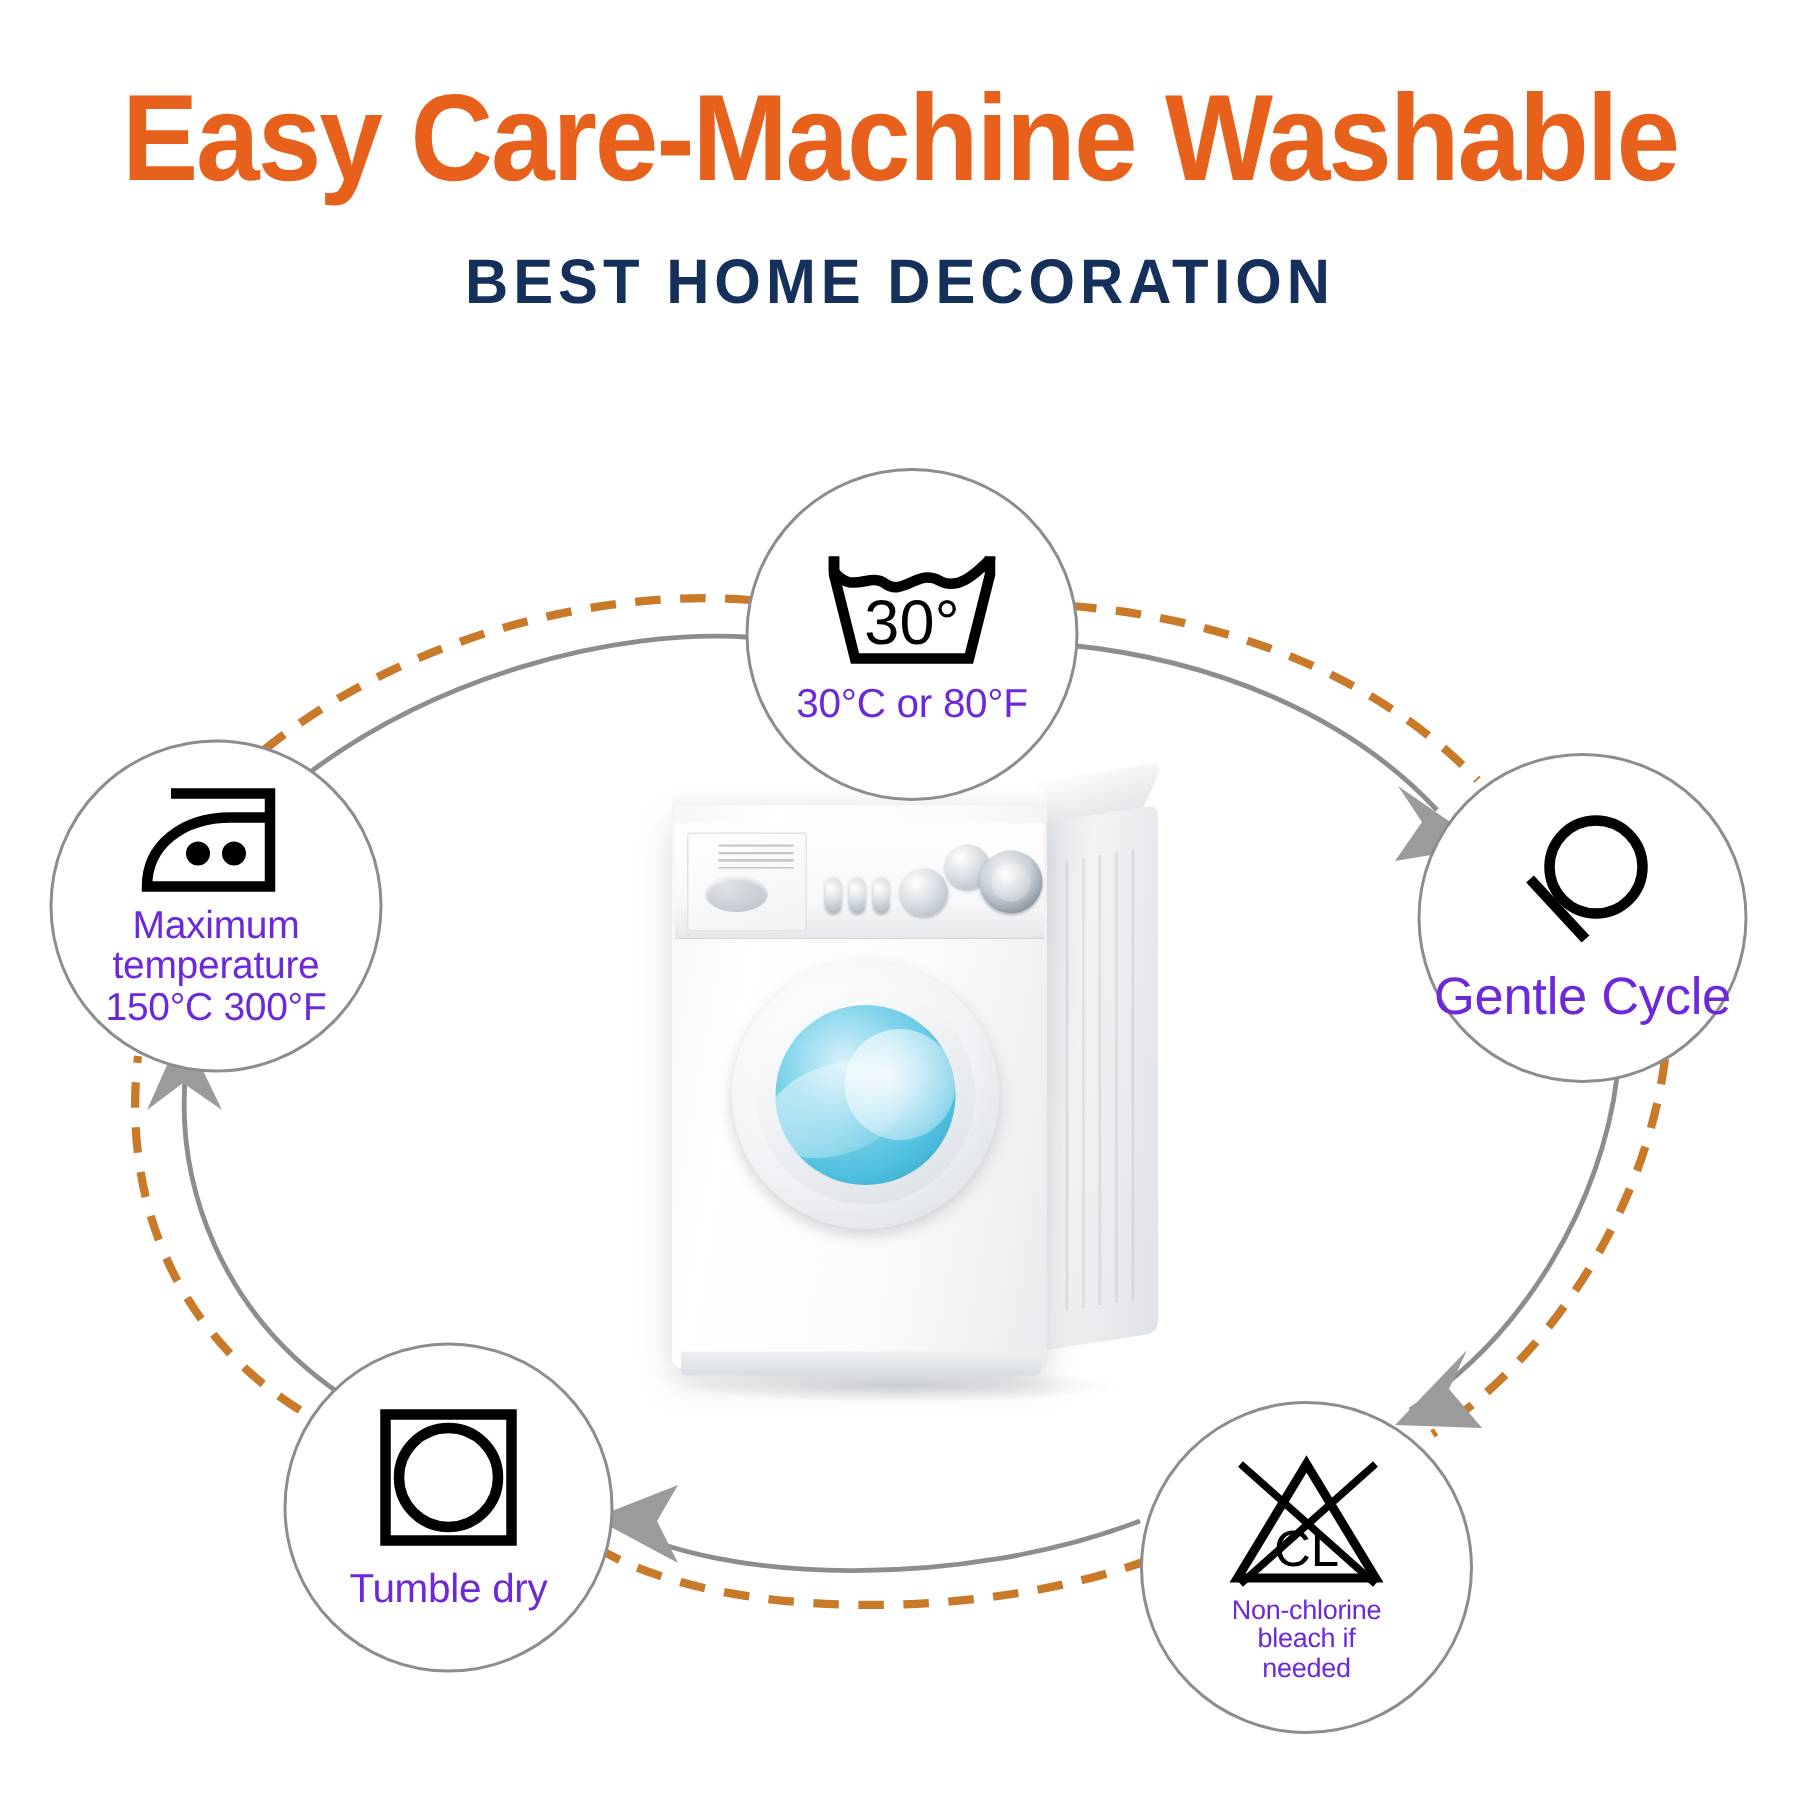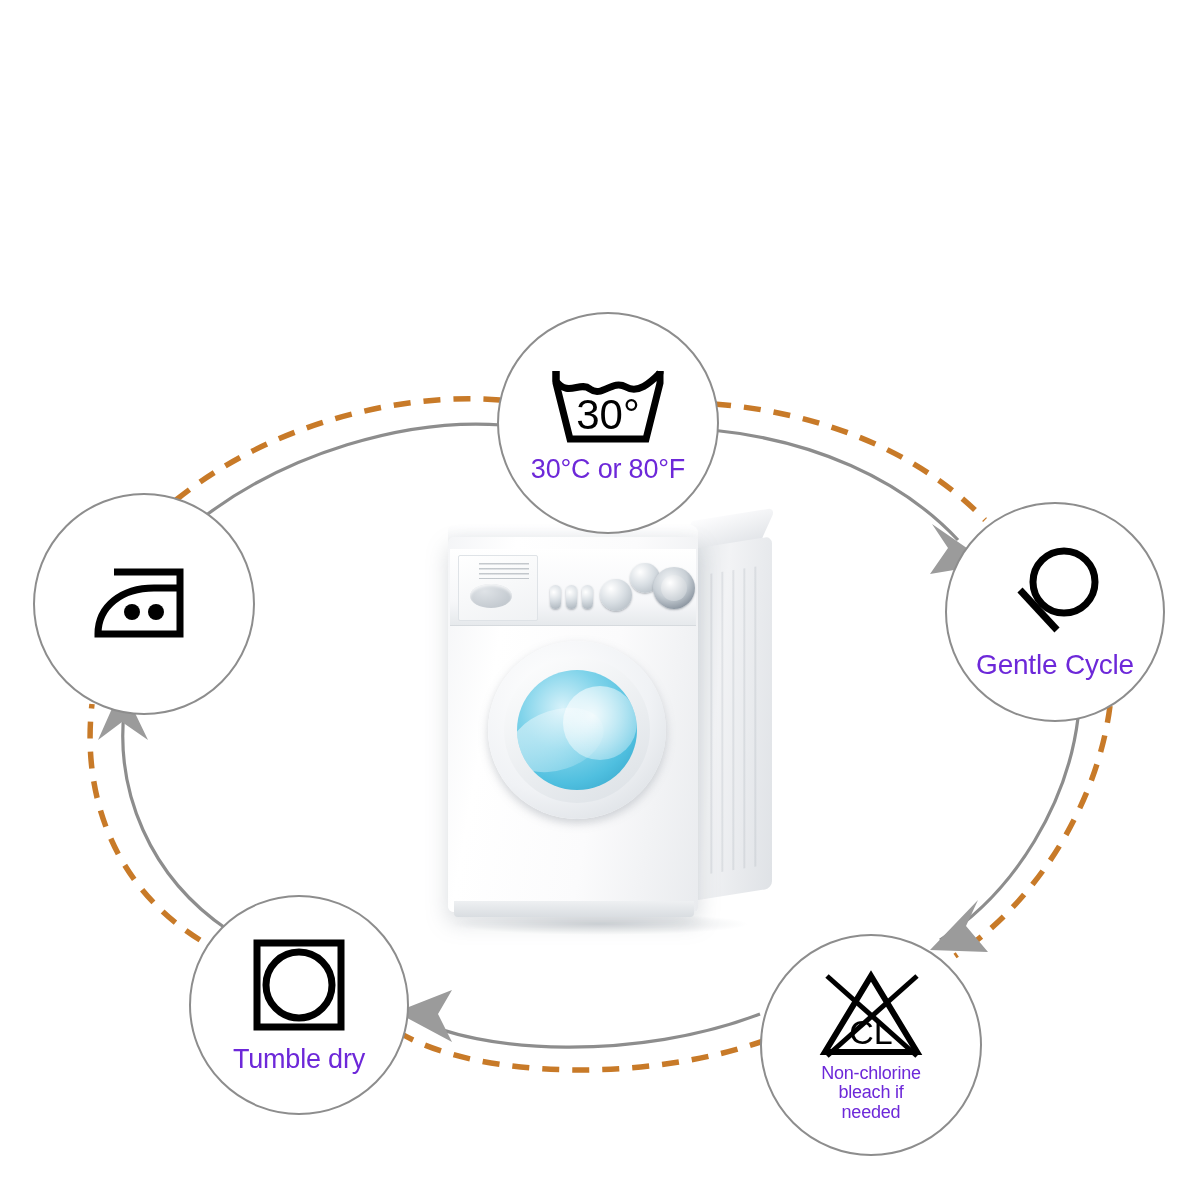--- a/index.html
+++ b/index.html
@@ -241,30 +241,34 @@
     letter-spacing: -0.2px;
     white-space: pre-line;
   }
   #step-wash   { left: 497px; top: 312px; width: 222px; height: 222px; }
   #step-gentle { left: 945px; top: 502px; width: 220px; height: 220px; }
   #step-bleach { left: 760px; top: 934px; width: 222px; height: 222px; }
   #step-tumble { left: 189px; top: 895px; width: 220px; height: 220px; }
   #step-iron   { left: 33px; top: 493px; width: 222px; height: 222px; }
 
   #step-wash .cap   { margin-top: 8px; font-size: 27px; }
-  #step-gentle .cap { margin-top: 10px; font-size: 28px; }
+  #step-gentle .cap { margin-top: 10px; font-size: 35px; }
   #step-bleach .cap { margin-top: 2px; font-size: 18px; }
   #step-tumble .cap { margin-top: 12px; font-size: 27px; }
   #step-iron .cap   { margin-top: 4px; font-size: 26px; }
 </style>
 </head>
 <body>
 
 <div id="page">
 
+  <div class="header">
+    <h1 class="title">Easy Care-Machine Washable</h1>
+    <h2 class="subtitle">BEST HOME DECORATION</h2>
+  </div>
 
   <div class="diagram">
 
     <svg class="arcs" viewBox="0 0 1200 1200">
       <defs>
         <style>
           .solidArc { fill:none; stroke:#8d8d8d; stroke-width:3.2; }
           .dashArc  { fill:none; stroke:#C87A28; stroke-width:5.5; stroke-dasharray:17 13; stroke-linecap:butt; }
           .arrowHd  { fill:#9b9b9b; }
         </style>
@@ -363,16 +367,19 @@
       </svg>
       <div class="cap">Tumble dry</div>
     </div>
 
     <div class="step" id="step-iron">
       <svg class="sym" width="112" height="76" viewBox="0 0 112 76">
         <path d="M26,6 L92,6 L92,68 L10,68 C10,40 34,22 66,22 L92,22" fill="none" stroke="#000" stroke-width="7" stroke-linejoin="miter"></path>
         <circle cx="44" cy="46" r="8" fill="#000"></circle>
         <circle cx="68" cy="46" r="8" fill="#000"></circle>
       </svg>
+      <div class="cap">Maximum
+temperature
+150°C  300°F</div>
     </div>
 
   </div>
 </div>
 
 </body></html>

